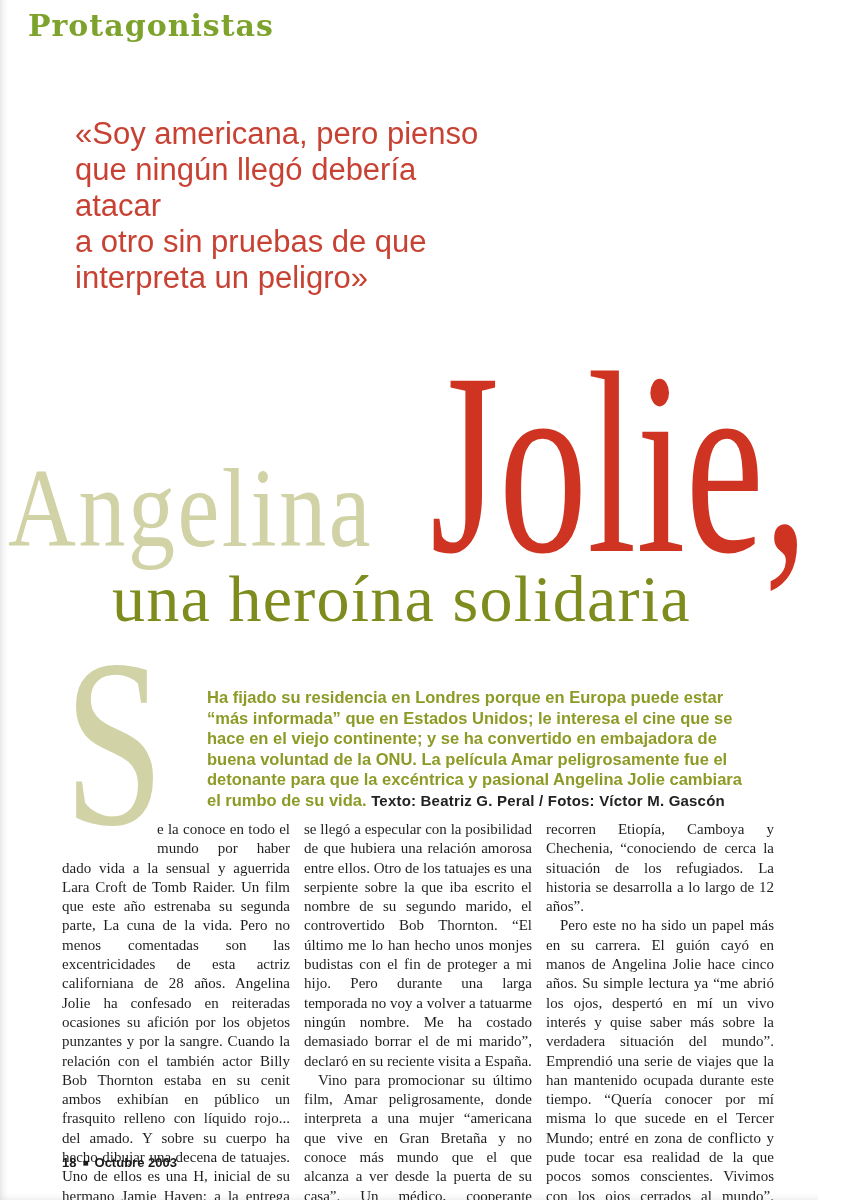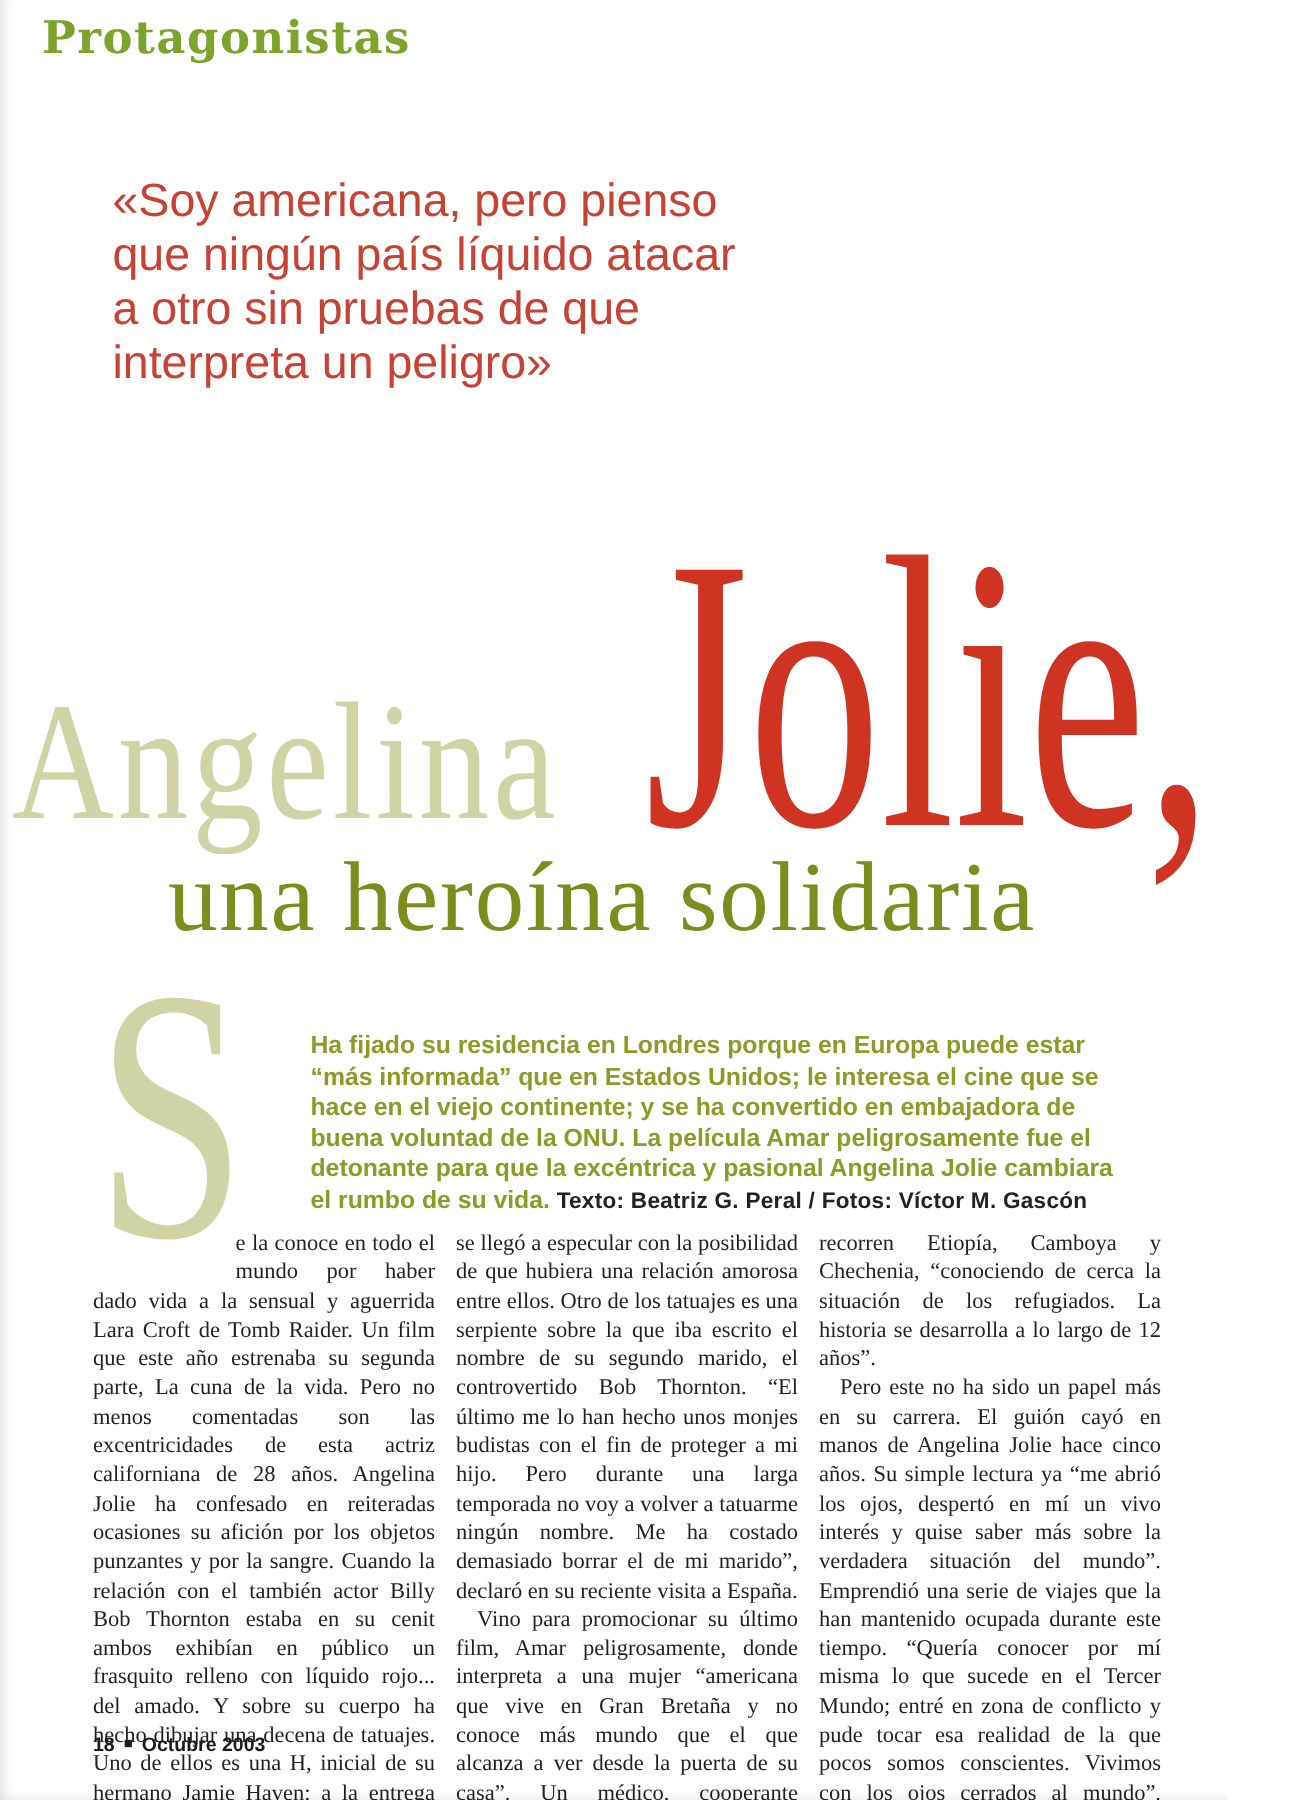--- a/index.html
+++ b/index.html
@@ -102,21 +102,21 @@
 </style>
 </head>
 <body>
 
 <div class="page">
 
   <div class="kicker">Protagonistas</div>
 
   <div class="pull-quote">
     <div>«Soy americana, pero pienso</div>
-    <div>que ningún país líquido atacar</div>
+    <div>que ningún llegó debería atacar</div>
     <div>a otro sin pruebas de que</div>
     <div>interpreta un peligro»</div>
   </div>
 
   <div class="title-first">Angelina</div>
   <div class="title-last">Jolie,</div>
   <div class="title-subtitle">una heroína solidaria</div>
 
   <div class="dropcap">S</div>
 

